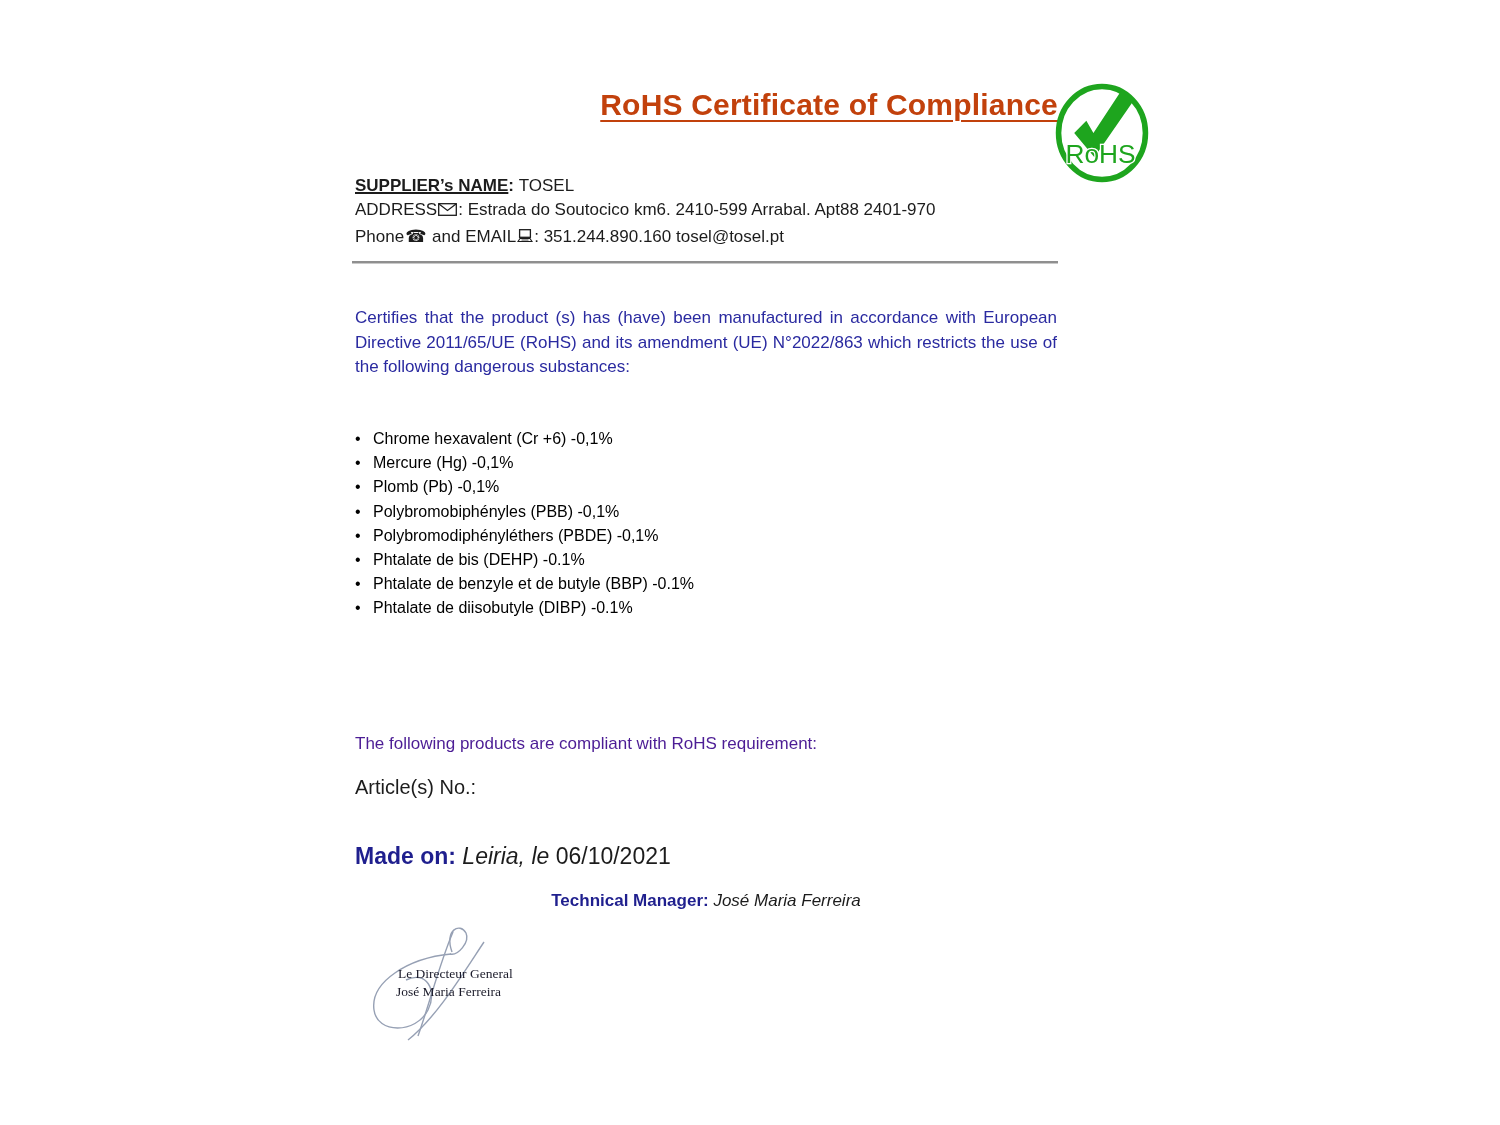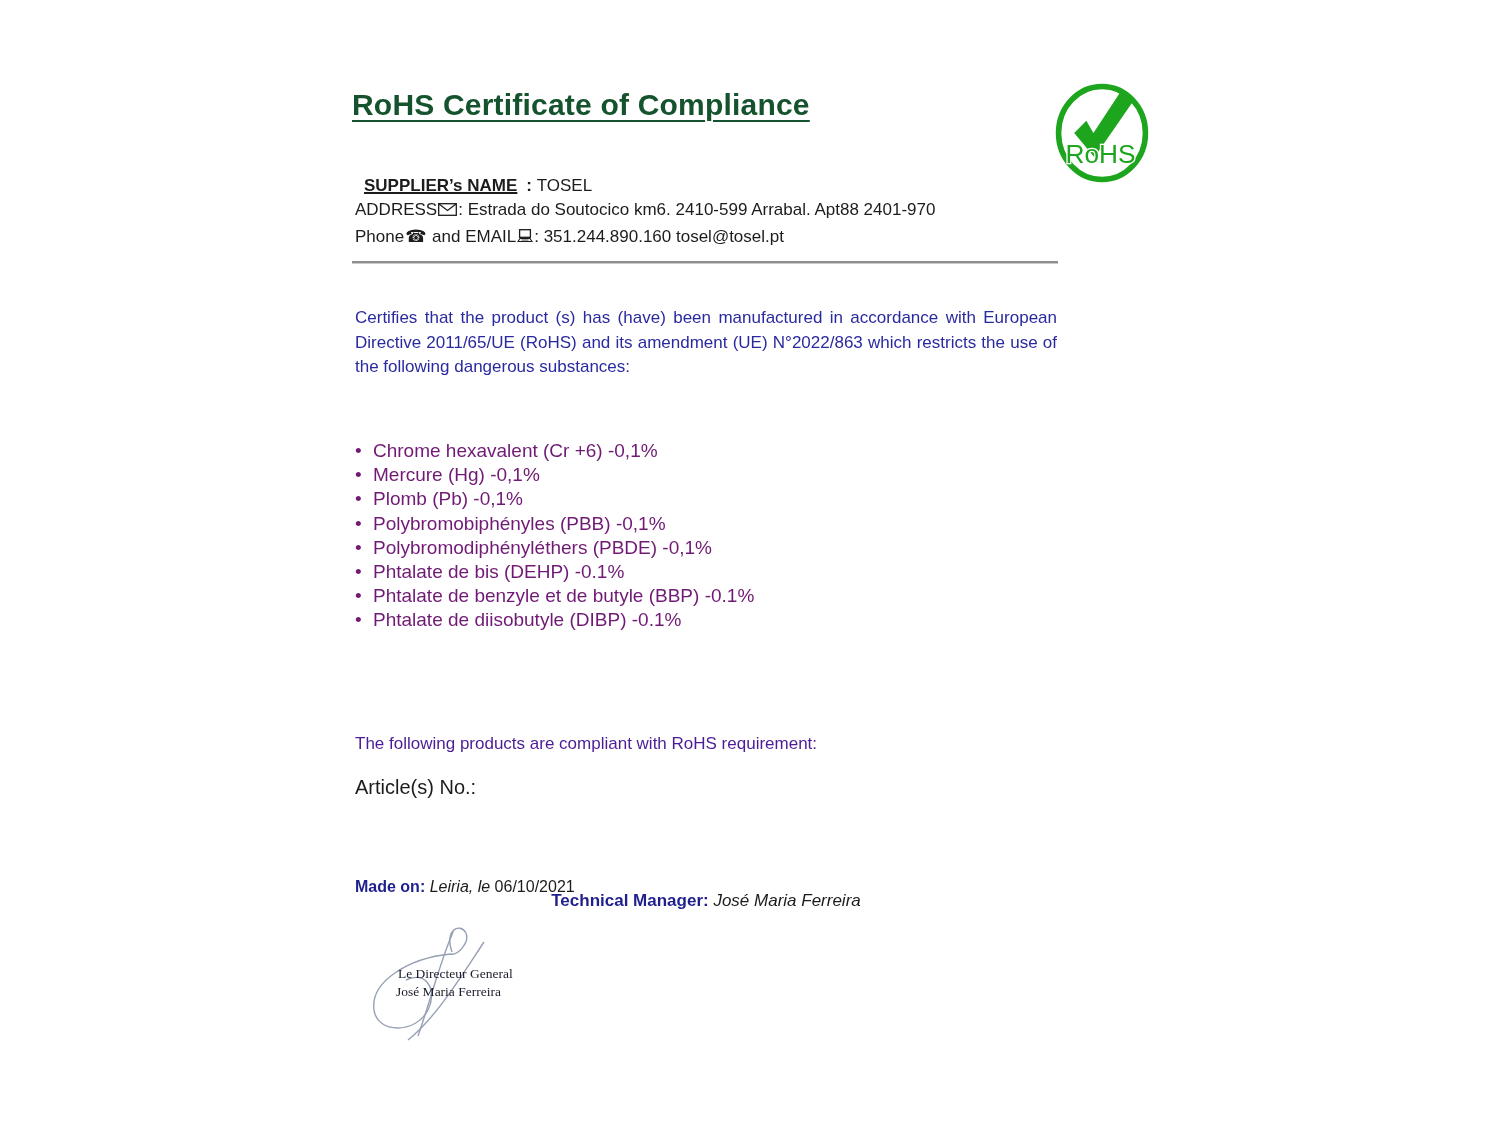--- a/index.html
+++ b/index.html
@@ -9,41 +9,41 @@
     width: 1500px;
     height: 1125px;
     background: #ffffff;
     font-family: "Liberation Sans", sans-serif;
     color: #1c1c1c;
     overflow: hidden;
   }
   .title {
     position: absolute;
     left: 352px; top: 88px; width: 706px;
-    text-align: left;
+    text-align: right;
     font-size: 30px;
     font-weight: bold;
-    color: #14532d;
+    color: #c2410c;
     text-decoration: underline;
     text-decoration-thickness: 2px;
     text-underline-offset: 5px;
     letter-spacing: 0.2px;
   }
   .logo {
     position: absolute;
     left: 1054px; top: 82px; width: 96px; height: 102px;
   }
   .supplier {
     position: absolute;
     left: 355px; top: 174px; width: 705px;
     font-size: 17px;
     line-height: 24.3px;
     color: #1c1c1c;
   }
-  .supplier .lbl-bold { font-weight: bold; margin-left: 9px; }
+  .supplier .lbl-bold { font-weight: bold; }
   .supplier .lbl-underline { text-decoration: underline; text-decoration-thickness: 1.5px; }
   .icon-inline { display: inline-block; vertical-align: -1px; margin: 0 1px; }
   .phone-glyph {
     font-family: "DejaVu Sans", sans-serif;
     font-size: 17px;
     vertical-align: 0px;
     margin: 0 1px;
   }
   .rule {
     position: absolute;
@@ -54,43 +54,43 @@
   .cert-paragraph {
     position: absolute;
     left: 355px; top: 306px; width: 702px;
     font-size: 17px;
     line-height: 24.5px;
     text-align: justify;
     color: #2a2aa0;
   }
   .bullets {
     position: absolute;
-    left: 355px; top: 439px; width: 702px;
-    font-size: 19px;
+    left: 355px; top: 427px; width: 702px;
+    font-size: 16px;
     line-height: 24.2px;
-    color: #701a75;
+    color: #000000;
   }
   .bullet-item { white-space: nowrap; }
   .bullet-dot { display: inline-block; width: 18px; }
   .products-line {
     position: absolute;
     left: 355px; top: 734px; width: 702px;
     font-size: 17px;
     color: #4c1d95;
   }
   .articles-line {
     position: absolute;
     left: 355px; top: 776px; width: 702px;
     font-size: 20px;
     color: #1c1c1c;
   }
   .madeon-line {
     position: absolute;
-    left: 355px; top: 878px; width: 702px;
-    font-size: 16px;
+    left: 355px; top: 843px; width: 702px;
+    font-size: 23px;
   }
   .manager-line {
     position: absolute;
     left: 355px; top: 891px; width: 702px;
     font-size: 17px;
     text-align: center;
   }
   .navy-label { font-weight: bold; color: #1f1f8e; }
   .italic-val { font-style: italic; color: #1c1c1c; }
   .plain-val { color: #1c1c1c; }

